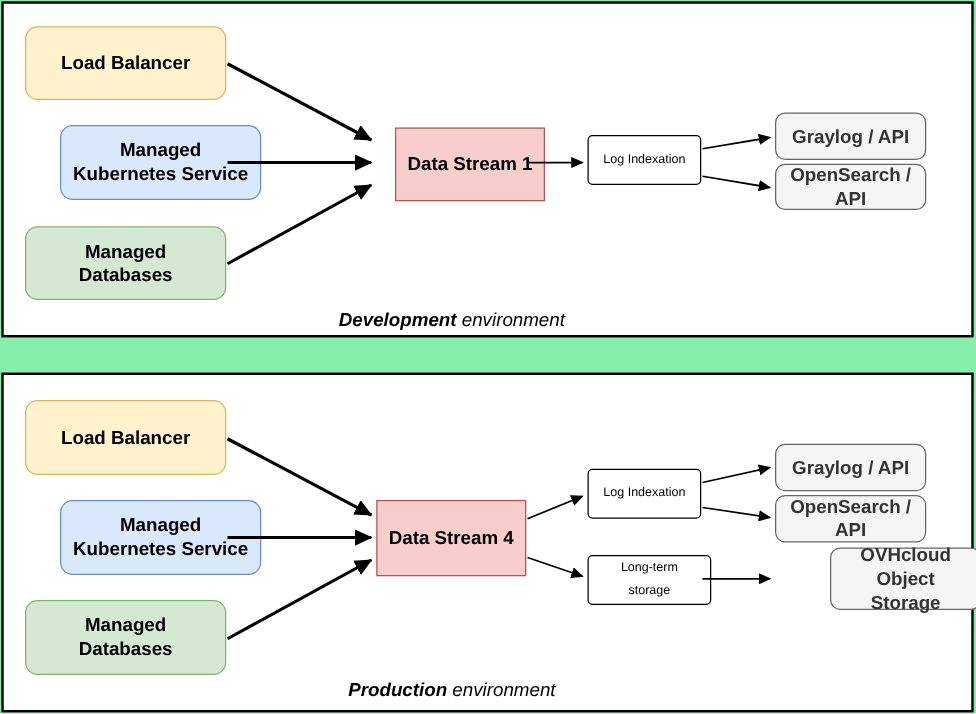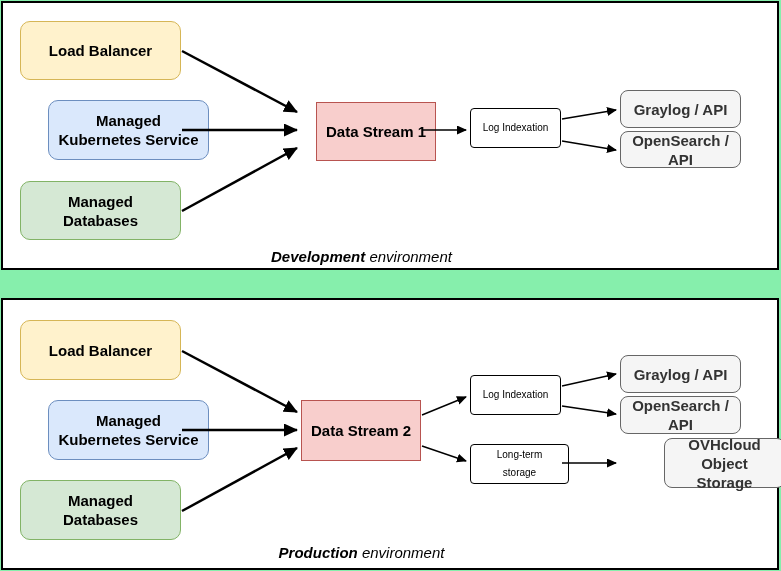--- a/index.html
+++ b/index.html
@@ -41,21 +41,21 @@
   <div class="node blue rounded" style="left:20px;top:100px;width:161px;height:60px;">Managed Kubernetes Service</div>
   <div class="node green rounded" style="left:20px;top:181px;width:161px;height:59px;">Managed Databases</div>
   <div class="node red" style="left:316px;top:102px;width:120px;height:59px;">Data Stream 1</div>
   <div class="node white" style="left:470px;top:108px;width:91px;height:40px;">Log Indexation</div>
   <div class="node gray" style="left:620px;top:90px;width:121px;height:38px;">Graylog / API</div>
   <div class="node gray" style="left:620px;top:131px;width:121px;height:37px;">OpenSearch / API</div>
 
   <div class="node yellow rounded" style="left:20px;top:320px;width:161px;height:60px;">Load Balancer</div>
   <div class="node blue rounded" style="left:20px;top:400px;width:161px;height:60px;">Managed Kubernetes Service</div>
   <div class="node green rounded" style="left:20px;top:480px;width:161px;height:60px;">Managed Databases</div>
-  <div class="node red" style="left:301px;top:400px;width:120px;height:61px;">Data Stream 2</div>
+  <div class="node red" style="left:301px;top:400px;width:120px;height:61px;">Data Stream 4</div>
   <div class="node white" style="left:470px;top:375px;width:91px;height:40px;">Log Indexation</div>
   <div class="node white" style="left:470px;top:444px;width:99px;height:40px;">Long-term storage</div>
   <div class="node gray" style="left:620px;top:355px;width:121px;height:38px;">Graylog / API</div>
   <div class="node gray" style="left:620px;top:396px;width:121px;height:38px;">OpenSearch / API</div>
   <div class="node gray" style="left:620px;top:438px;width:121px;height:50px;margin-left:44px;">OVHcloud Object Storage</div>
 
   <div class="caption" id="caption-dev">
     <span class="cap-bold">Development</span>
     <span>environment</span>
   </div>

